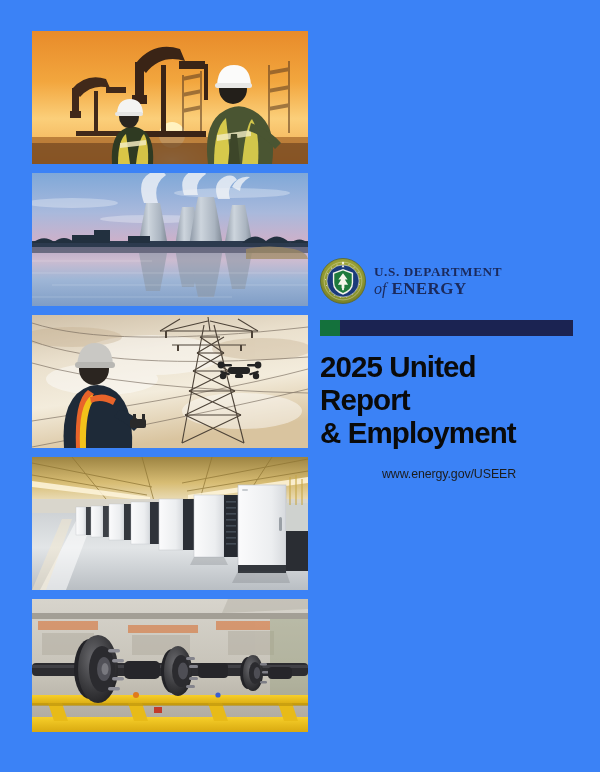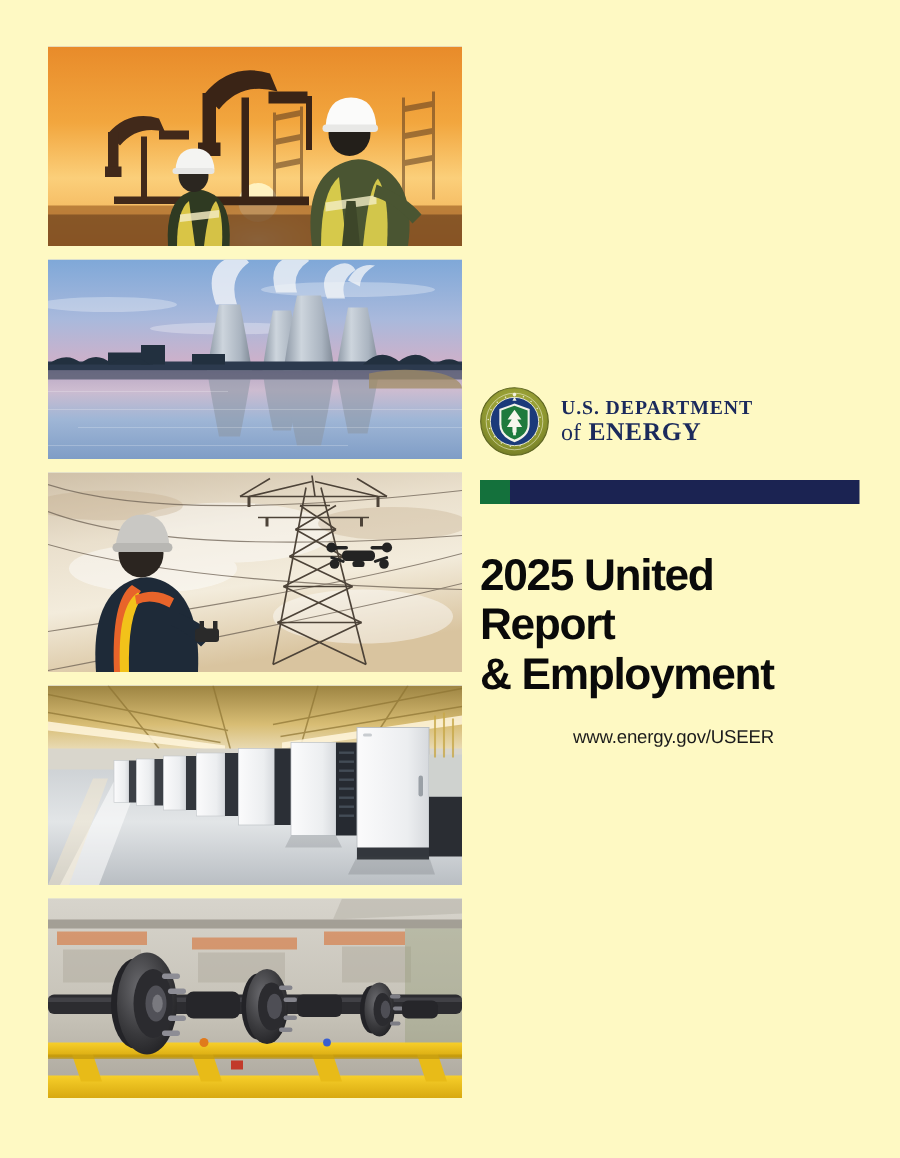--- a/index.html
+++ b/index.html
@@ -12,21 +12,21 @@
     height: 772px;
     position: relative;
     overflow: hidden;
     font-family: "Liberation Sans", sans-serif;
     -webkit-font-smoothing: antialiased;
   }
 
   .page {
     position: absolute;
     inset: 0;
-    background: #fef9c3;
+    background: #3b82f6;
     padding-left: 42px;
   }
 
   
   .photo-strip {
     position: absolute;
     left: 32px;
     top: 31px;
     width: 276px;
     display: flex;
@@ -74,41 +74,42 @@
   }
   .doe-energy-line {
     display: flex;
     align-items: baseline;
     gap: 5px;
     line-height: 1.0;
     margin-top: 1px;
   }
   .doe-of {
     font-size: 16px;
+    font-style: italic;
     font-weight: normal;
   }
   .doe-energy {
     font-size: 17px;
     font-weight: bold;
     letter-spacing: 0.4px;
   }
 
   
   .accent-bar {
     display: flex;
     width: 253px;
     height: 16px;
     margin-top: 13px;
   }
   .accent-bar .seg-green { width: 20px; background: #14713c; }
   .accent-bar .seg-navy  { flex: 1; background: #1b2352; }
 
   
   .report-title {
-    margin-top: 32px;
+    margin-top: 15px;
     color: #0a0a0a;
     font-family: "Liberation Sans", sans-serif;
     font-weight: bold;
     font-size: 29.5px;
     line-height: 1.115;
     letter-spacing: -0.9px;
     width: 250px;
   }
   .report-title .tline { display: block; white-space: nowrap; }
 

